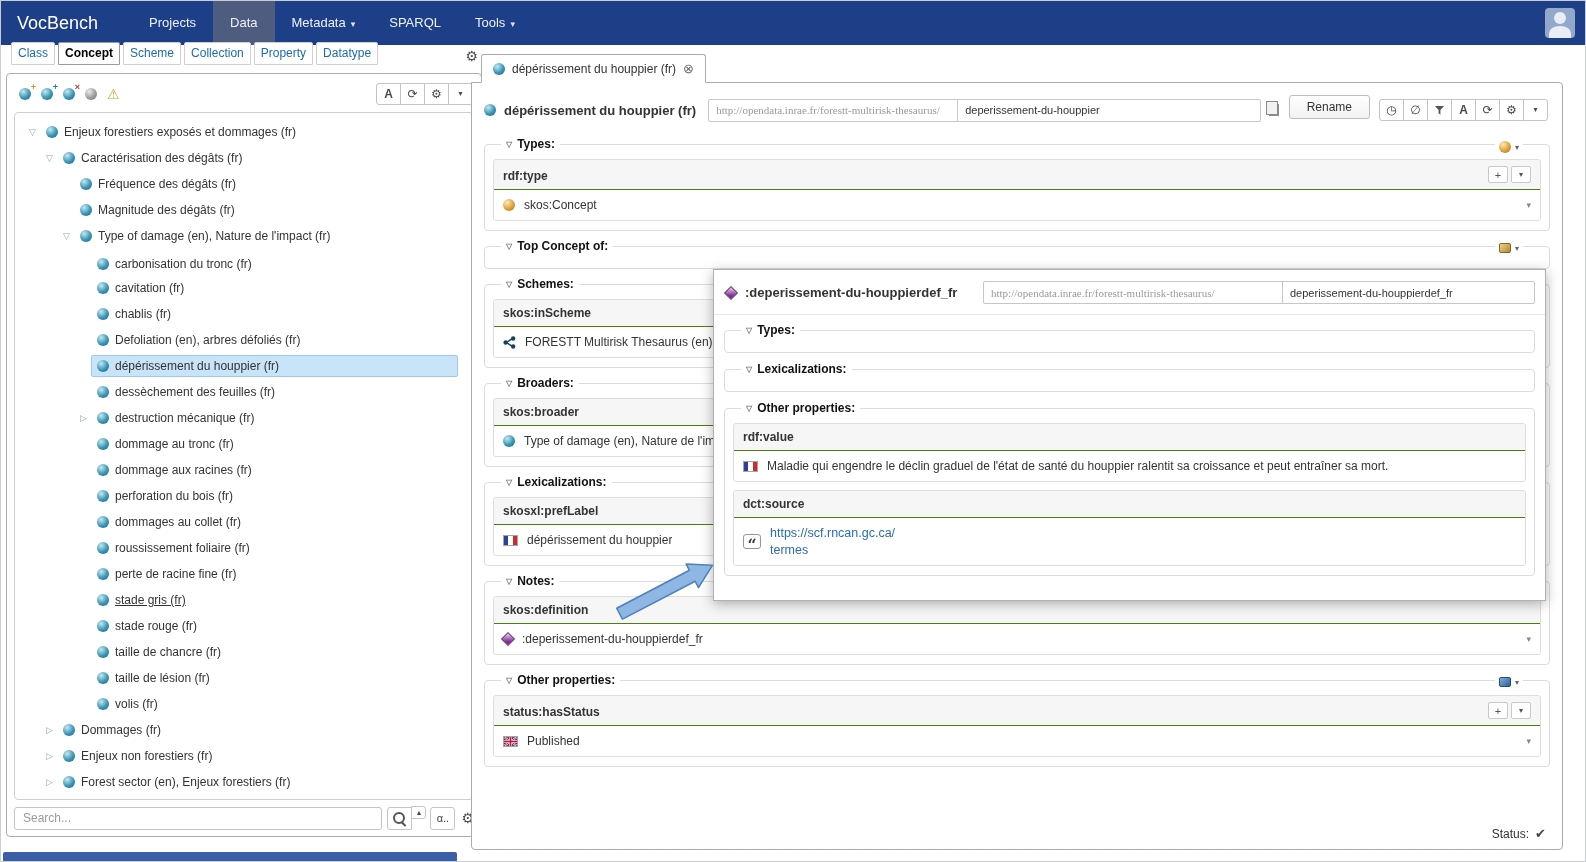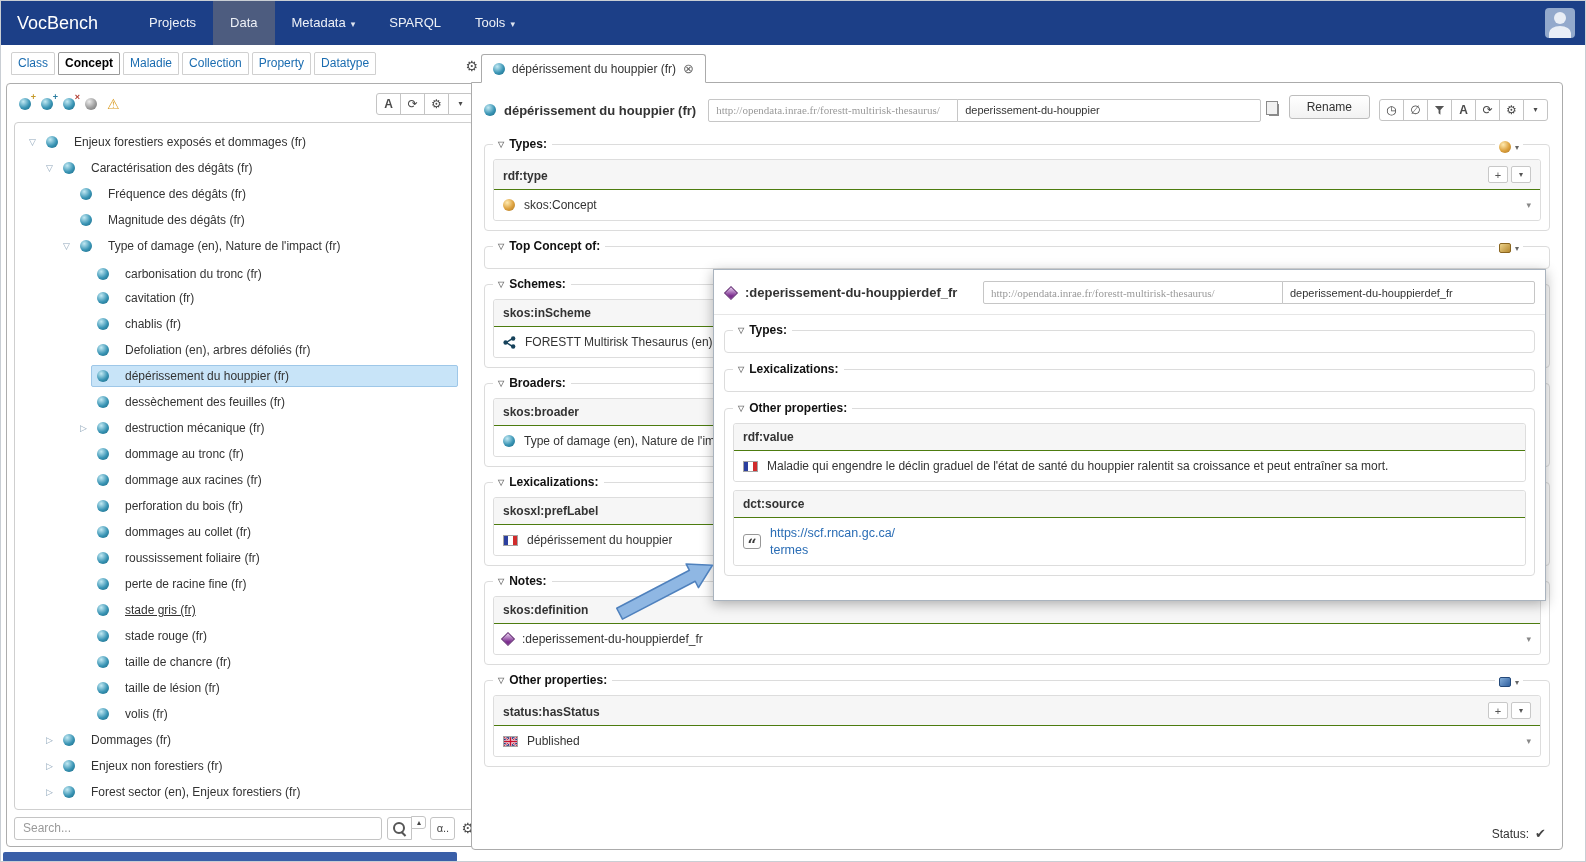--- a/index.html
+++ b/index.html
@@ -38,40 +38,40 @@
   .txt-ic.tsmall { font-size:8px; }
   .warn-ic { font-size:14px; color:#d99a1f; line-height:1; }
   .quote-ic { width:18px; height:15px; border:1px solid #979797; border-radius:3px; background:#fdfdfd; color:#3a3a3a; font-size:16px; font-weight:bold; text-align:center; line-height:21px; overflow:hidden; flex:none; font-family:"DejaVu Serif",serif; }
   .mag { position:relative; width:13px; height:13px; display:inline-block; }
   .mag::before { content:""; position:absolute; left:0; top:0; width:8px; height:8px; border:2px solid #555; border-radius:50%; }
   .mag::after { content:""; position:absolute; left:9px; top:9px; width:6px; height:2px; background:#555; transform:rotate(45deg); transform-origin:0 0; }
   .copy-ic { position:relative; width:10px; height:12px; border:1px solid #8a8a8a; background:#fff; flex:none; margin:0 8px; }
   .copy-ic::before { content:""; position:absolute; left:-4px; top:-4px; width:10px; height:12px; border:1px solid #8a8a8a; background:#f1f1f1; }
 
   
-  .left-panel { position:absolute; left:5px; top:50px; width:476px; height:798px; }
+  .left-panel { position:absolute; left:5px; top:40px; width:476px; height:798px; }
   .tab-row { position:relative; display:flex; align-items:flex-end; height:24px; padding-left:5px; }
   .tab { padding:3px 6px 4px 6px; border:1px solid #d0d0d0; background:#fff; color:#1a6cb0; margin-right:3px; border-radius:2px 2px 0 0; font-size:12px; white-space:nowrap; }
   .tab.active { color:#000; font-weight:bold; border-color:#9a9a9a; }
   .tabrow-gear { position:absolute; right:4px; bottom:2px; color:#4e4e4e; font-size:14px; line-height:1; }
   .left-box { position:absolute; top:32px; left:0; right:0; bottom:2px; border:1px solid #adadad; border-radius:4px; background:#fff; }
   .ltoolbar { display:flex; align-items:center; padding:9px 8px 5px 12px; }
   .tb-left { display:flex; align-items:center; }
   .flat-btn { position:relative; margin-right:10px; display:inline-flex; align-items:center; }
   .mini-mark { position:absolute; top:-5px; right:-5px; font-size:9px; font-weight:bold; line-height:1; }
   .btn-group { display:flex; margin-left:auto; }
   .sq-btn { min-width:25px; height:20px; border:1px solid #c4c4c4; background:#fff; display:inline-flex; align-items:center; justify-content:center; font-size:11px; color:#444; margin-left:-1px; padding:0 4px; font-family:"Liberation Sans",sans-serif; }
   .btn-group .sq-btn:first-child { border-radius:3px 0 0 3px; }
   .btn-group .sq-btn:last-child { border-radius:0 3px 3px 0; }
   .tree-panel { position:absolute; top:38px; left:7px; right:7px; bottom:36px; border:1px solid #cfcfcf; border-radius:4px; overflow:hidden; padding-top:6px; background:#fff; }
   .tree-row { height:26px; display:flex; align-items:center; }
   .tw-arrow { width:15px; text-align:center; color:#8fa6ba; font-size:9px; flex:none; }
   .tree-inner { display:flex; align-items:center; flex:1; margin-right:15px; padding:3px 5px; border:1px solid transparent; border-radius:2px; min-width:0; }
   .tree-inner.selected { background:#c8e4f8; border-color:#9ec7e8; }
-  .tree-label { margin-left:16px; white-space:nowrap; overflow:hidden; }
+  .tree-label { margin-left:6px; white-space:nowrap; overflow:hidden; }
   .search-row { position:absolute; left:7px; right:7px; bottom:6px; height:24px; display:flex; align-items:center; }
   .search-input { flex:1; height:23px; border:1px solid #c4c4c4; border-radius:3px; padding:0 8px; font:12px "Liberation Sans",sans-serif; color:#333; margin-right:5px; min-width:0; }
   .search-input::placeholder { color:#9a9a9a; }
   .sq-btn.sr { height:23px; margin-left:0; border-radius:3px 0 0 3px; }
   .sq-btn.tiny { min-width:15px; height:13px; font-size:8px; align-self:flex-start; margin-top:0; padding:0 2px; border-radius:0 3px 3px 0; }
   .sq-btn.alpha { height:23px; margin-left:4px; border-radius:3px; font-size:11px; }
   .gear-flat { margin-left:6px; color:#4e4e4e; font-size:14px; line-height:1; }
   .splitter { position:absolute; left:2px; top:851px; width:454px; height:10px; background:#3a5fa8; border-radius:2px; }
 
   
@@ -83,21 +83,21 @@
   .res-header { display:flex; align-items:center; padding:12px 14px 10px 12px; }
   .res-name { font-weight:bold; font-size:13px; margin:0 12px 0 8px; white-space:nowrap; }
   .uri-ns, .uri-ln { height:23px; border:1px solid #c6c6c6; padding:0 7px; background:#fff; font-family:"Liberation Sans",sans-serif; }
   .uri-ns { width:250px; font-size:11px; color:#9a9a9a; border-radius:2px 0 0 2px; flex:none;font-family:Liberation Serif, serif; }
   .uri-ln { flex:1; min-width:0; font-size:11px; color:#333; margin-left:-1px; border-radius:0 2px 2px 0; }
   .rename-btn { margin:0 10px 6px 2px; padding:4px 17px; border:1px solid #bdbdbd; border-radius:3px; background:linear-gradient(#fff,#f2f2f2); font:12px "Liberation Sans",sans-serif; color:#333; white-space:nowrap; }
   .res-toolbar .sq-btn { height:22px; }
   .partitions { padding:0 12px; margin-top:2px; }
   fieldset.part { border:1px solid #dcdcdc; border-radius:4px; margin-bottom:8px; padding:3px 8px 9px 8px; position:relative; min-inline-size:0; }
   fieldset.part.empty { padding-bottom:12px; }
-  fieldset.part legend { padding:0 5px; margin-left:0; font-weight:bold; color:#111; }
+  fieldset.part legend { padding:0 5px; margin-left:8px; font-weight:bold; color:#111; }
   .tri { color:#7a7a7a; font-size:8px; margin-right:5px; vertical-align:1px; }
   .part-add { position:absolute; top:-10px; right:26px; background:#fff; display:flex; align-items:center; gap:4px; padding:0 4px; }
   .tiny-caret { font-size:8px; color:#666; }
   .group { border:1px solid #ddd; border-radius:3px; margin-top:5px; background:#fff; }
   .group + .group { margin-top:8px; }
   .pred-row { background:#f6f6f6; border-bottom:1px solid #4d7c0f; padding:6px 9px; font-weight:bold; display:flex; align-items:flex-end; border-radius:3px 3px 0 0; }
   .pred-actions { margin-left:auto; display:flex; gap:3px; }
   .mini-btn { min-width:20px; height:17px; border:1px solid #c8c8c8; background:#fff; font-size:11px; color:#555; display:inline-flex; align-items:center; justify-content:center; border-radius:2px; font-family:"Liberation Sans",sans-serif; }
   .mini-btn.mcar { font-size:8px; }
   .val-row { display:flex; align-items:center; gap:9px; padding:8px 9px; background:#fff; border-radius:0 0 3px 3px; }
@@ -135,21 +135,21 @@
       </div>
     <div class="user-btn" data-interactable="true">
       <span class="user-glyph" data-interactable="false"></span>
     </div>
   </div>
 
   <div class="left-panel" data-interactable="false">
     <div class="tab-row" data-interactable="false">
       <div class="tab" data-interactable="true">Class</div>
         <div class="tab active" data-interactable="true">Concept</div>
-        <div class="tab" data-interactable="true">Maladie</div>
+        <div class="tab" data-interactable="true">Scheme</div>
         <div class="tab" data-interactable="true">Collection</div>
         <div class="tab" data-interactable="true">Property</div>
         <div class="tab" data-interactable="true">Datatype</div>
         <span class="tabrow-gear" data-interactable="true">⚙</span>
     </div>
     <div class="left-box" data-interactable="false">
       <div class="ltoolbar" data-interactable="false">
         <div class="tb-left" data-interactable="false">
             <span class="flat-btn" data-interactable="true">
               <span class="sphere teal" data-interactable="false"></span>

